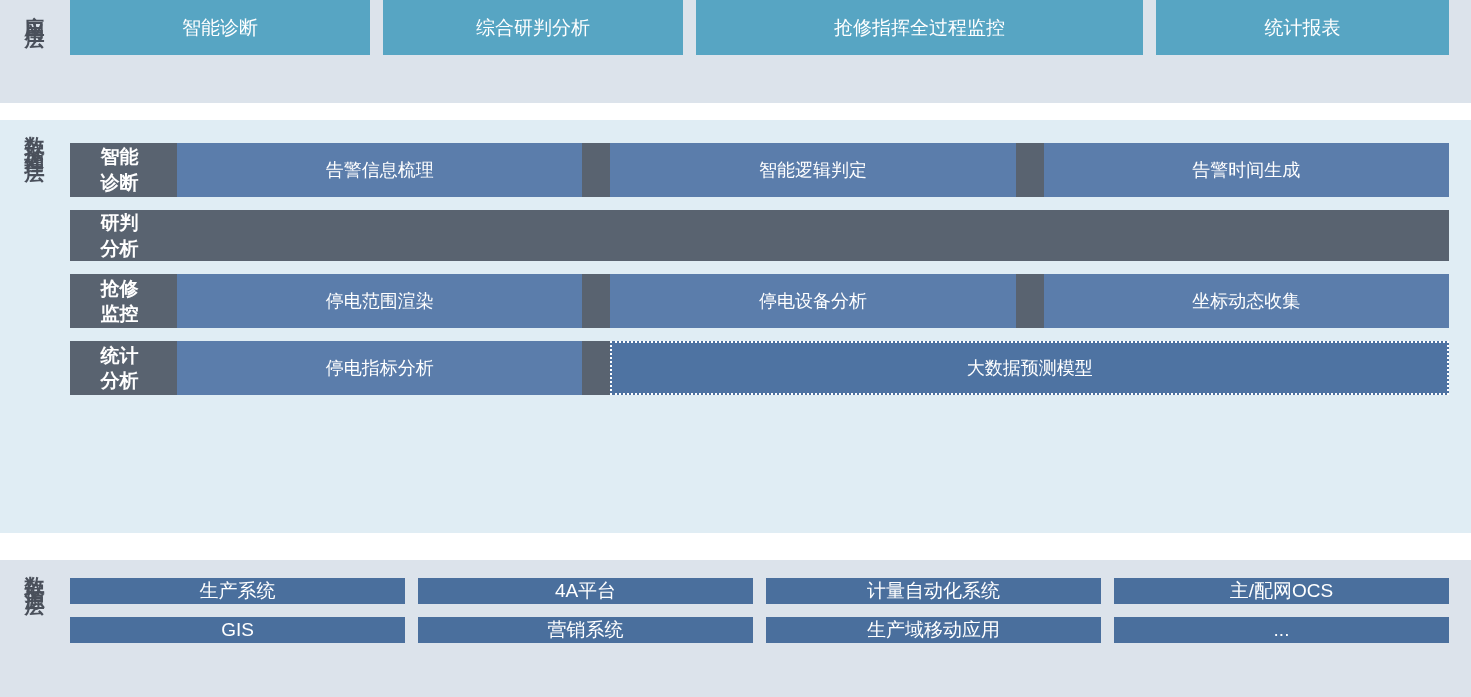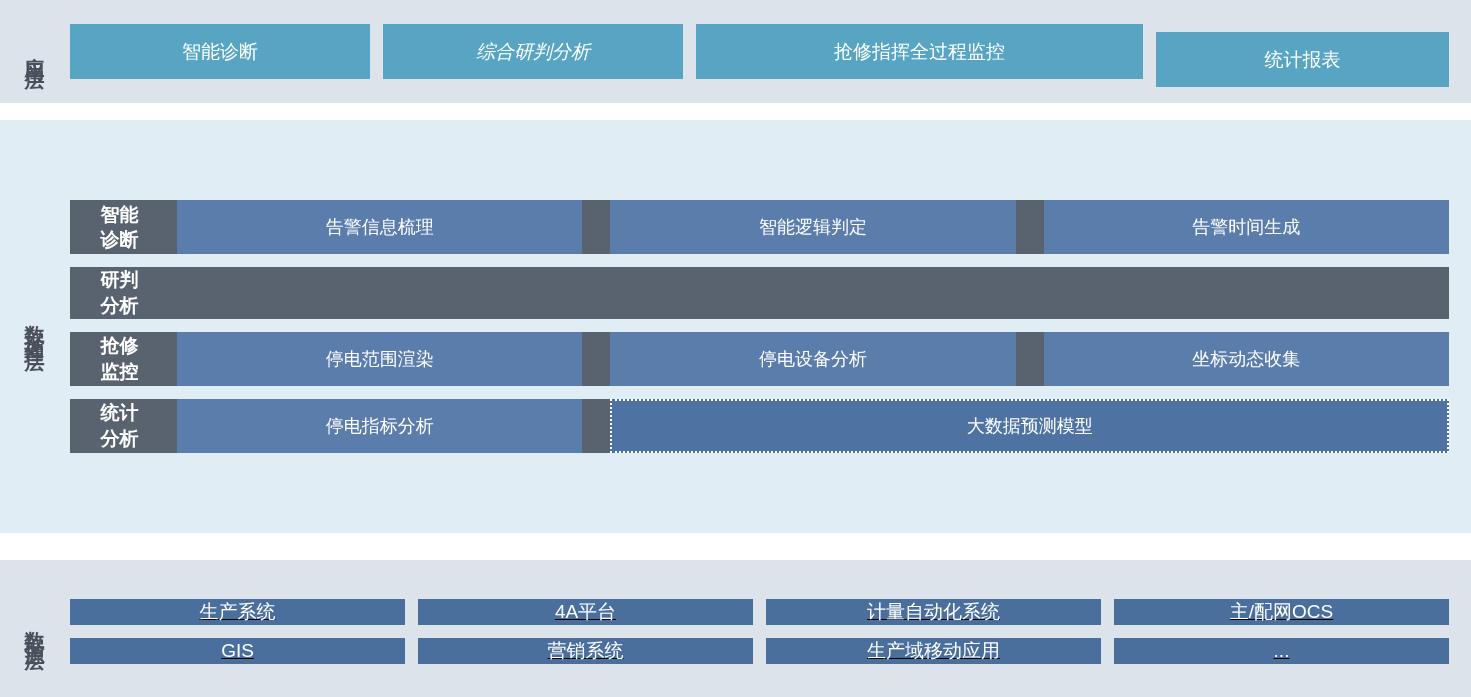--- a/index.html
+++ b/index.html
@@ -9,21 +9,21 @@
   }
   .page {
     position: relative;
     width: 1471px;
     height: 697px;
     background: #ffffff;
     overflow: hidden;
   }
   .layer {
     display: flex;
-    align-items: center;
+    align-items: flex-start;
   }
   .label-col {
     width: 70px;
     flex: 0 0 70px;
     display: flex;
     align-items: center;
     justify-content: center;
   }
   .layer-label {
     writing-mode: vertical-rl;
@@ -115,21 +115,20 @@
   .src-layer {
     height: 137px;
     background: #dce3eb;
   }
   .src-rows {
     flex: 1;
     display: flex;
     flex-direction: column;
     gap: 13px;
     padding: 18px 22px 12px 0;
-    text-decoration: underline;
   }
   .src-row {
     flex: 1;
     display: grid;
     grid-template-columns: repeat(4, 1fr);
     gap: 13px;
   }
   .src-box {
     background: #4a6f9d;
     color: #ffffff;
@@ -143,23 +142,23 @@
 <body>
 
 <div class="page">
 
   <div class="layer app-layer">
     <div class="label-col">
       <div class="layer-label">应用层</div>
     </div>
     <div class="app-buttons">
       <div class="app-btn" style="flex:300 1 0;">智能诊断</div>
-      <div class="app-btn" style="flex:300 1 0;font-style:italic;">综合研判分析</div>
+      <div class="app-btn" style="flex:300 1 0;">综合研判分析</div>
       <div class="app-btn" style="flex:447 1 0;">抢修指挥全过程监控</div>
-      <div class="app-btn" style="flex:293 1 0;margin-top:16px;">统计报表</div>
+      <div class="app-btn" style="flex:293 1 0;">统计报表</div>
     </div>
   </div>
 
   <div class="gap1"></div>
 
   <div class="layer proc-layer">
     <div class="label-col">
       <div class="layer-label">数据处理层</div>
     </div>
     <div class="proc-rows">

